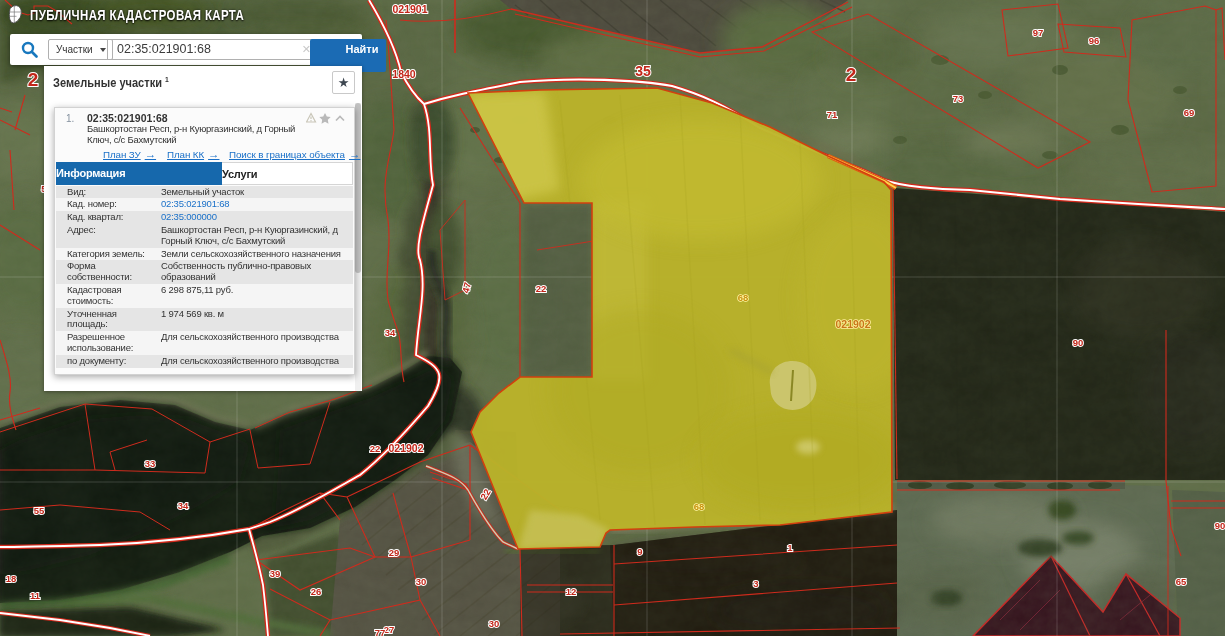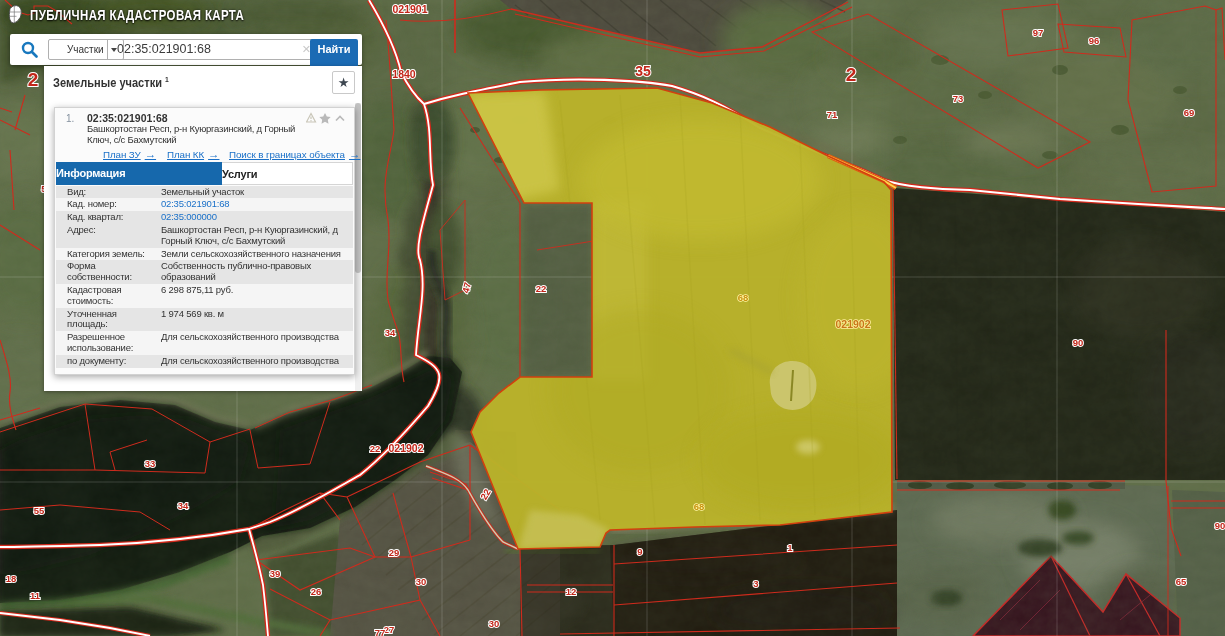--- a/index.html
+++ b/index.html
@@ -3,25 +3,25 @@
 <style>
 html,body{margin:0;padding:0;}
 #app{position:relative;width:1225px;height:636px;overflow:hidden;font-family:"Liberation Sans",sans-serif;background:#5a6843;}
 #map{position:absolute;left:0;top:0;}
 
 #hdr{position:absolute;left:8px;top:5px;display:flex;align-items:center;color:#fff;}
 #hdr .t{margin-left:7px;font-size:14.5px;font-weight:bold;letter-spacing:.5px;transform:scaleX(0.79);transform-origin:0 50%;white-space:nowrap;text-shadow:0 1px 2px rgba(0,0,0,.85),0 0 3px rgba(0,0,0,.6);}
 
 #search{position:absolute;left:10px;top:34px;width:352px;height:31px;background:#fff;border-radius:2px;box-shadow:0 1px 4px rgba(0,0,0,.4);}
 #search .mag{position:absolute;left:11px;top:7px;}
-#drop{position:absolute;left:38px;top:5px;width:56px;height:19px;border:1px solid #b0b0b0;border-radius:2px;font-size:10px;color:#333;line-height:19px;padding-left:18px;}
+#drop{position:absolute;left:38px;top:5px;width:56px;height:19px;border:1px solid #b0b0b0;border-radius:2px;font-size:10px;color:#333;line-height:19px;padding-left:7px;}
 #drop .car{position:absolute;right:6px;top:8px;width:0;height:0;border-left:3.5px solid transparent;border-right:3.5px solid transparent;border-top:4px solid #444;}
 #inp{position:absolute;left:97px;top:5px;width:201px;height:19px;border:1px solid #b0b0b0;font-size:12.5px;color:#3c3c3c;line-height:19px;padding-left:9px;}
 #inp .x{position:absolute;right:7px;top:0;color:#c8c8c8;font-size:11px;}
-#btn{position:absolute;left:300px;top:5px;width:48px;height:33px;background:#1b6bb4;border-radius:2px;color:#fff;font-size:11px;font-weight:bold;text-align:center;line-height:21px;}
+#btn{position:absolute;left:300px;top:5px;width:48px;height:33px;background:#1b6bb4;border-radius:2px;color:#fff;font-size:11px;font-weight:bold;text-align:center;line-height:21px;padding-left:28px;}
 
 #panel{position:absolute;left:44px;top:66px;width:318px;height:325px;background:#fff;box-shadow:0 1px 4px rgba(0,0,0,.4);}
 #panel .ttl{position:absolute;left:9px;top:9px;font-size:13px;font-weight:bold;color:#333;transform:scaleX(0.85);transform-origin:0 0;white-space:nowrap;}
 #panel .ttl sup{font-size:8px;}
 #star{position:absolute;left:288px;top:5px;width:21px;height:21px;border:1px solid #c9c9c9;border-radius:2px;text-align:center;line-height:21px;font-size:13px;color:#3d4650;}
 #sbar{position:absolute;left:311px;top:37px;width:6px;height:288px;background:#f0f0f0;}
 #sbar .th{position:absolute;left:0;top:0;width:6px;height:170px;background:#c2c2c2;border-radius:3px;}
 
 #card{position:absolute;left:54px;top:107px;width:299px;background:#fbfbfb;border:1px solid #d2d2d2;box-shadow:0 2px 7px rgba(0,0,0,.35);font-size:9.5px;color:#333;}
 #card .hd{position:relative;padding:4px 10px 0 10px;}

